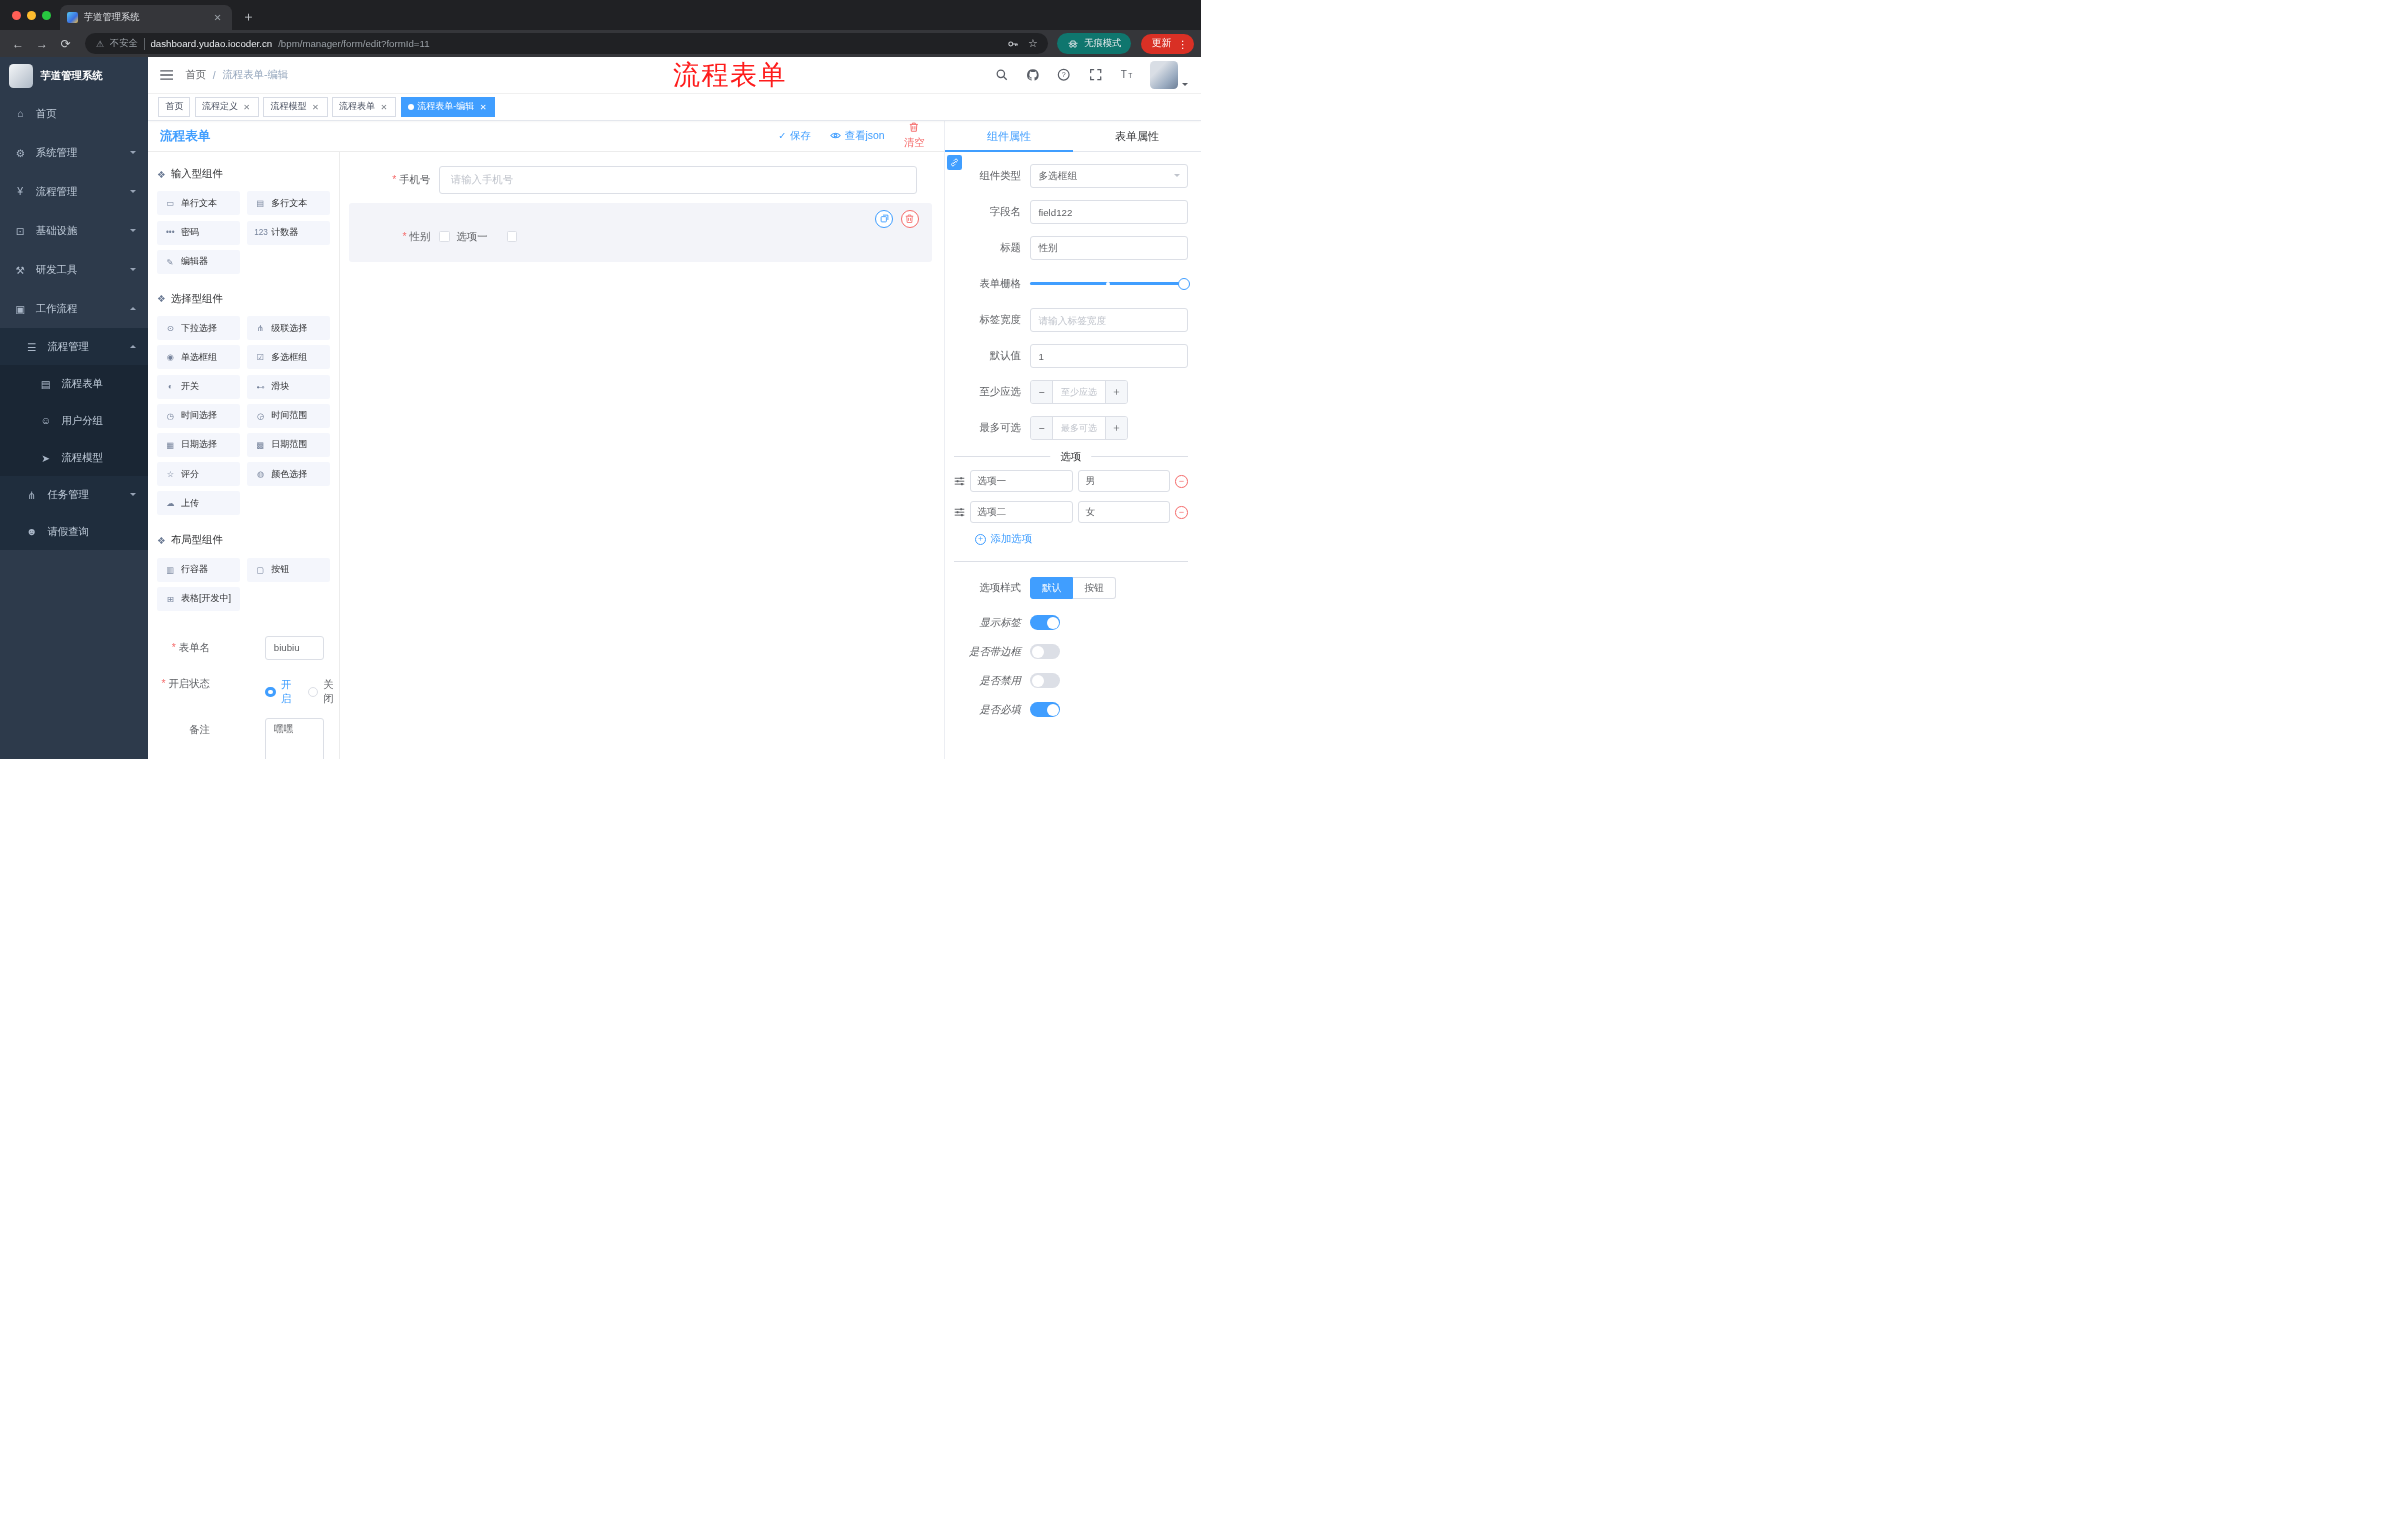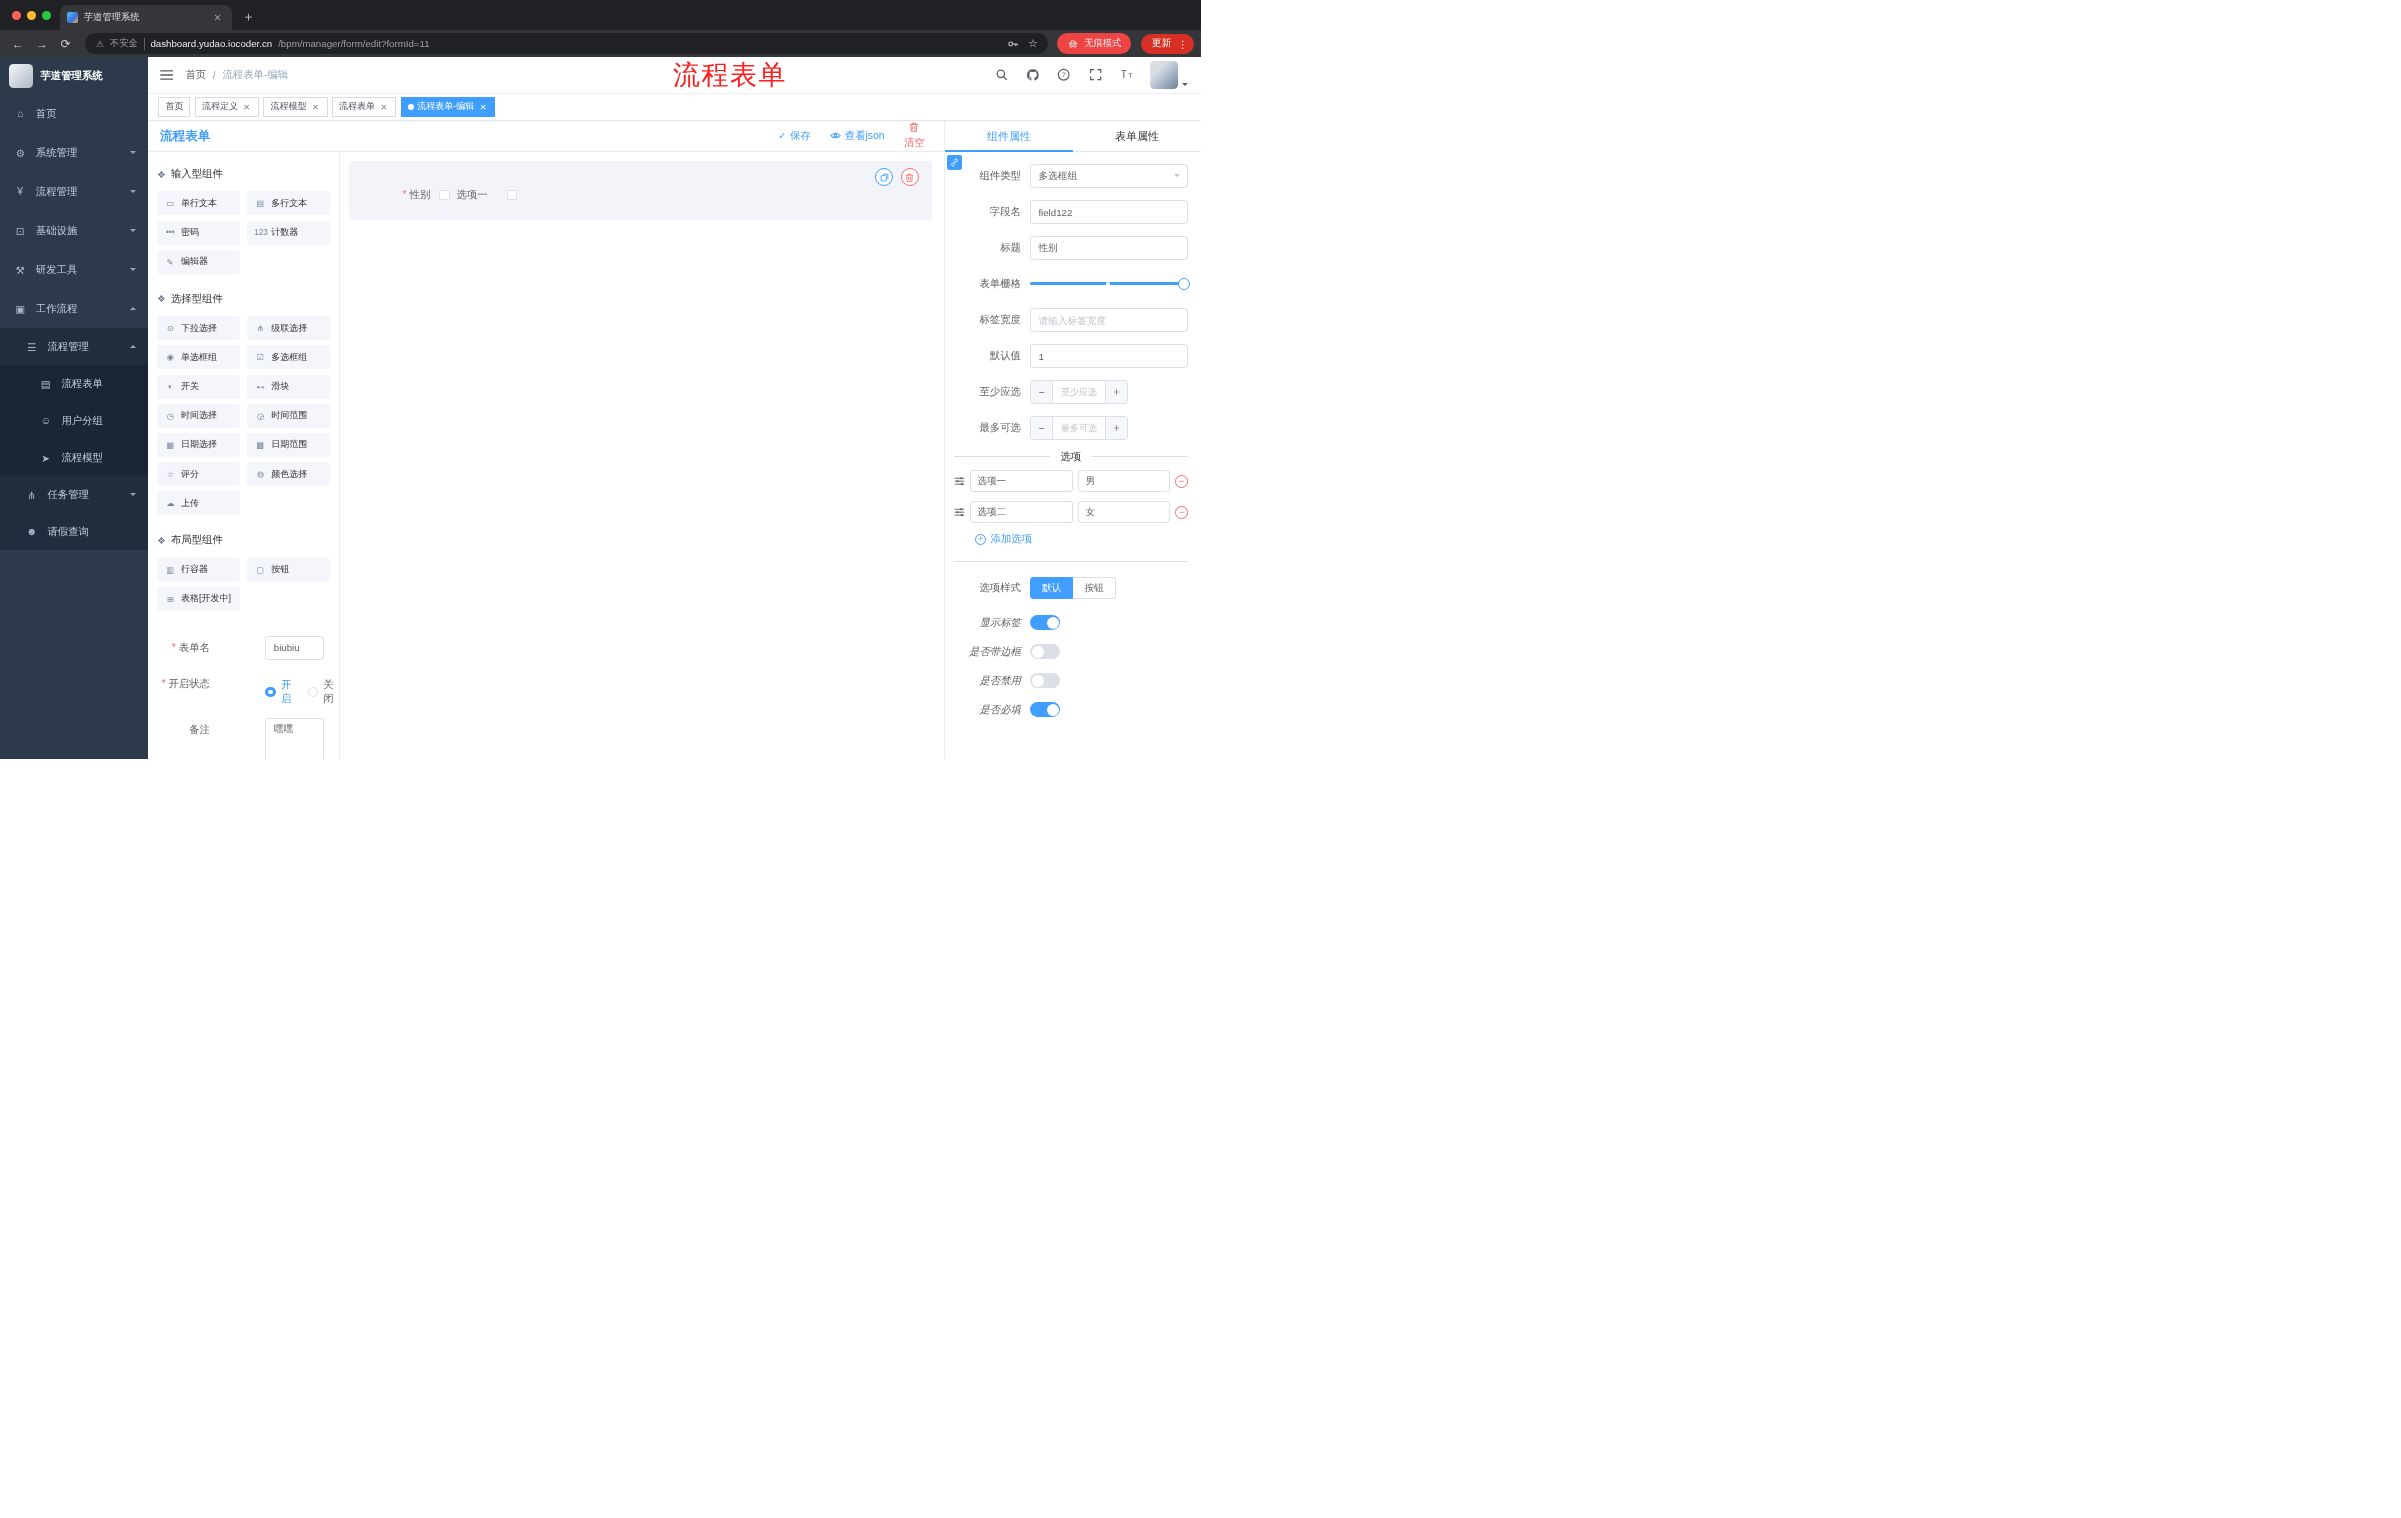--- a/index.html
+++ b/index.html
@@ -21,21 +21,21 @@
   .toolbar { height:27px; background:#35363a; display:flex; align-items:center; gap:3px; padding:0 7.4px; flex-shrink:0; }
   .nav-btn { width:21px; height:21px; border-radius:50%; display:flex; align-items:center; justify-content:center; color:#c7cace; font-size:12px; }
   .url-pill { flex:1; height:21px; border-radius:10.4px; background:#202124; display:flex; align-items:center; gap:6px; padding:0 7.4px 0 10.4px; font-size:9.7px; margin:0 6px; min-width:0; }
   .warn-glyph { color:#9aa0a6; font-size:9px; }
   .security-text { color:#9aa0a6; font-size:9.3px; white-space:nowrap; }
   .pill-divider { width:0.7px; height:12px; background:#5f6368; }
   .url-domain { color:#e8eaed; white-space:nowrap; }
   .url-path { color:#9aa0a6; white-space:nowrap; overflow:hidden; text-overflow:ellipsis; }
   .pill-right { margin-left:auto; display:flex; align-items:center; gap:9px; padding-right:3px; }
   .pill-icon { color:#c7cace; font-size:11px; display:flex; align-items:center; }
-  .incognito-chip { height:21px; border-radius:10.4px; background:#ef4444; color:#e8eaed; display:flex; align-items:center; gap:5.2px; padding:0 9.7px; font-size:9.3px; white-space:nowrap; }
+  .incognito-chip { height:21px; border-radius:10.4px; background:#0f766e; color:#e8eaed; display:flex; align-items:center; gap:5.2px; padding:0 9.7px; font-size:9.3px; white-space:nowrap; }
   .update-chip { height:20px; border-radius:10.4px; background:#d93025; color:#fff; display:flex; align-items:center; gap:6px; padding:0 6px 0 10.4px; font-size:9.7px; margin-left:7.4px; white-space:nowrap; }
   .update-dots { font-size:10.4px; letter-spacing:0; }
 
   
   .app { flex:1; display:flex; min-height:0; }
 
   
   .sidebar { width:148px; background:#2d3a4b; display:flex; flex-direction:column; flex-shrink:0; overflow:hidden; }
   .logo-row { height:37px; display:flex; align-items:center; gap:7.4px; padding:0 9px; flex-shrink:0; }
   .logo-img { width:24px; height:24px; border-radius:4.5px; background:linear-gradient(135deg,#f4f6f8,#aeb9c6); flex-shrink:0; }
@@ -532,20 +532,24 @@
                   </div>
                 </div>
                 <div class="mrow">
                   <label>备注</label>
                   <div class="mctl"><textarea class="txt" style="">嘿嘿</textarea></div>
                 </div>
               </div>
             </div>
 
             <div class="canvas">
+              <div class="citem">
+                <div class="clabel req">手机号</div>
+                <input class="cinput" placeholder="请输入手机号" style="">
+              </div>
               <div class="citem selected">
                 <div class="item-actions">
                   <span class="circle-btn">
                     <svg width="9" height="9" viewBox="0 0 12 12">
                         <g fill="none" stroke="#409eff" stroke-width="1.2">
                           <rect x="1.5" y="3.5" width="7" height="7" rx="1"></rect>
                           <path d="M4 1.5h6.5V8"></path>
                         </g>
                       </svg>
                   </span>

